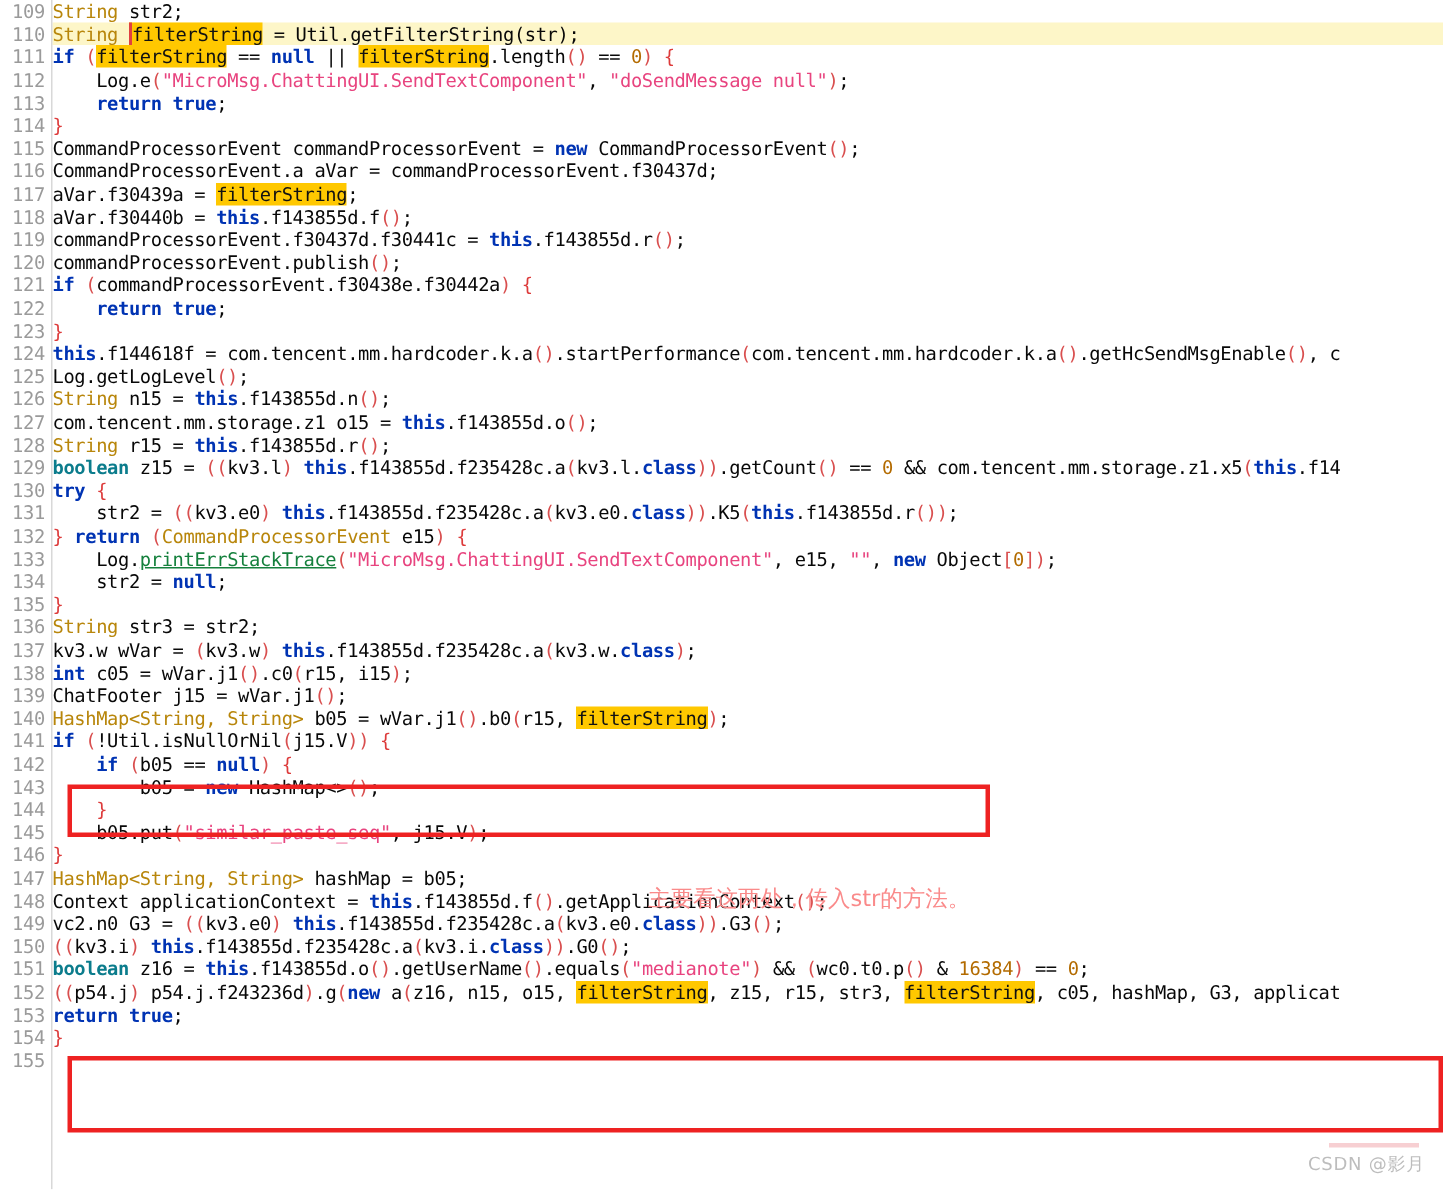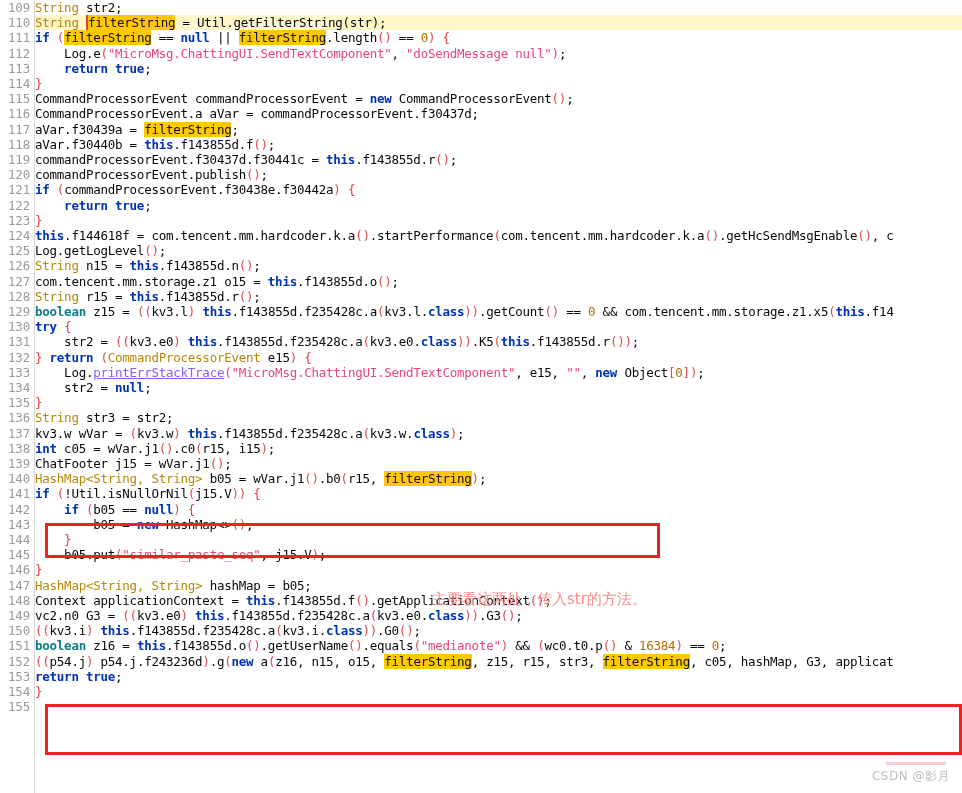--- a/index.html
+++ b/index.html
@@ -74,21 +74,21 @@
     z-index: 0;
   }
 
   
   .kw   { color: #0033b3; font-weight: bold; }        
   .typ  { color: #b8860b; }                           
   .str  { color: #e8447f; }                           
   .num  { color: #b36b00; }                           
   .par  { color: #d94f4f; }
   .brace{ color: #dd3b3b; }
-  .link { color: #8b5cf6; text-decoration: underline; margin-top: 28px; }
+  .link { color: #15803d; text-decoration: underline; margin-top: 28px; }
   .bool { color: #0b7c8c; font-weight: bold; }
   .hl-occ {
     background: #ffc800;
     color: #111111;
   }
   .hl-occ-caret {
     background: #ffc800;
     color: #111111;
     border-left: 2px solid #e04040;
   }

